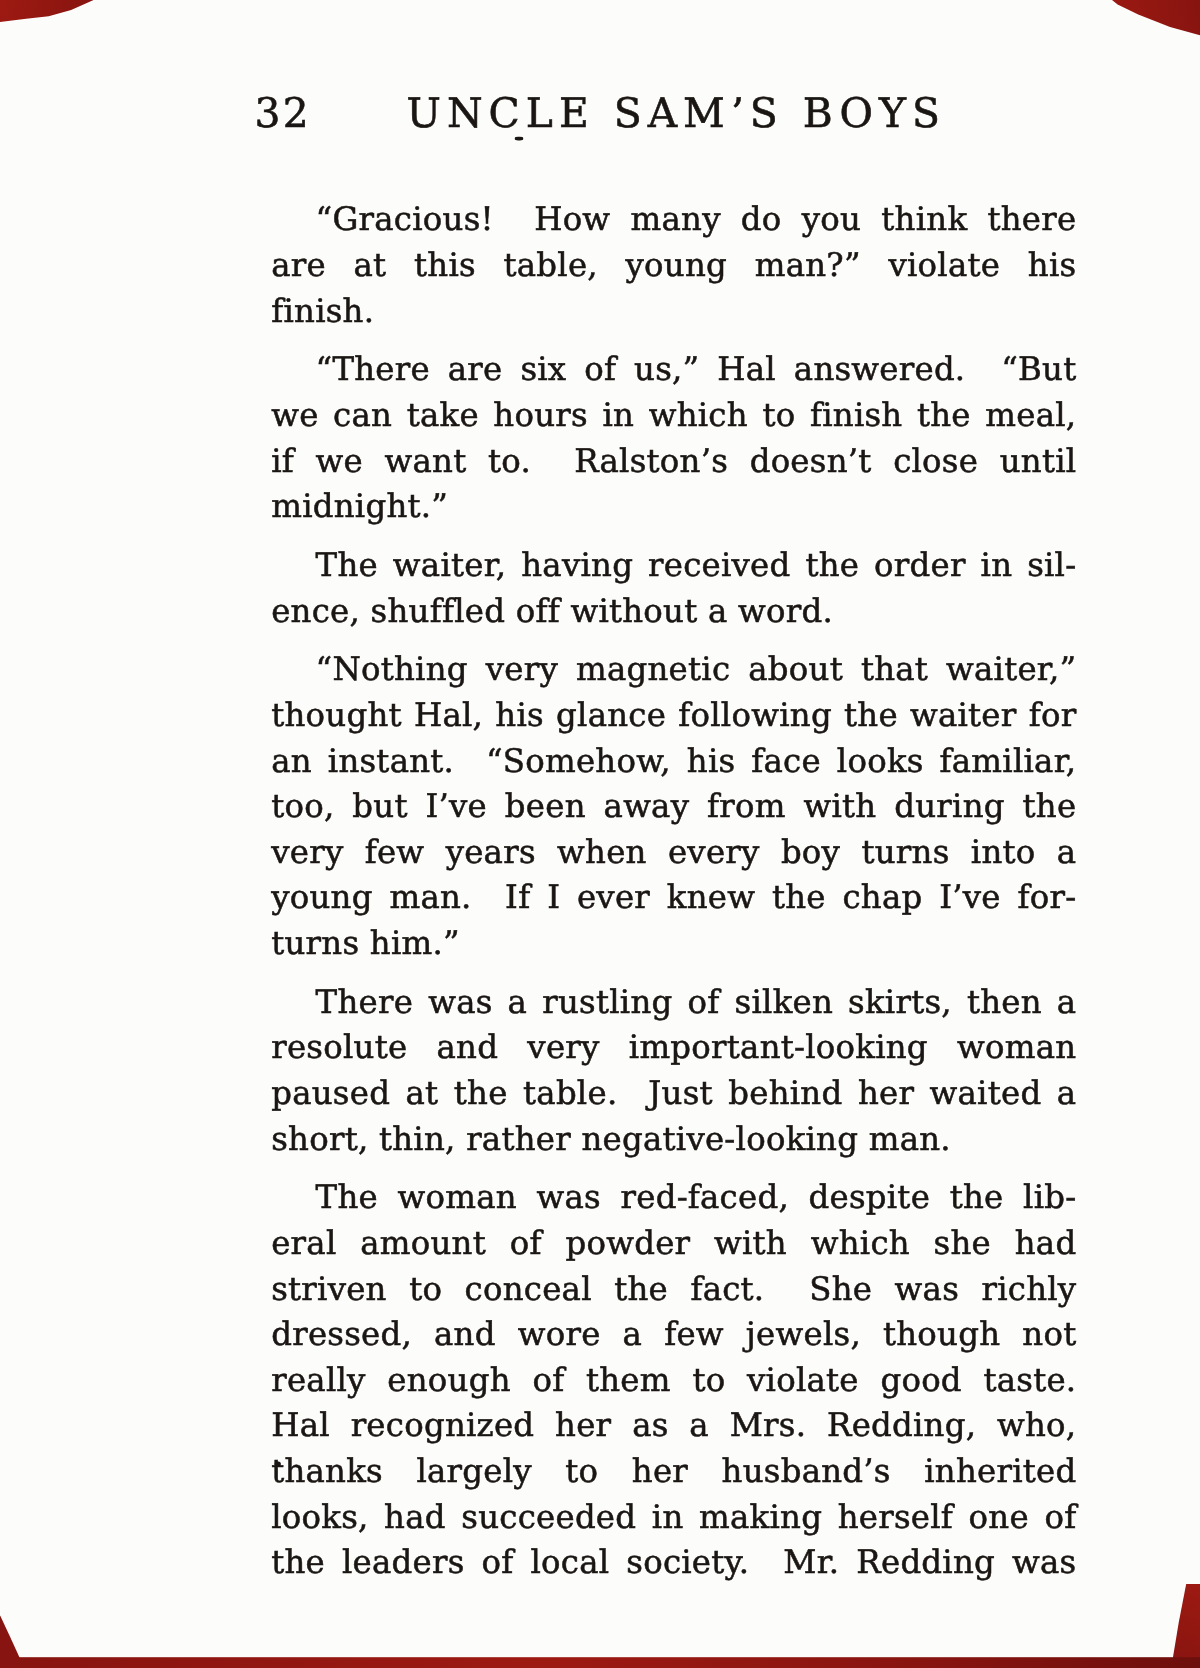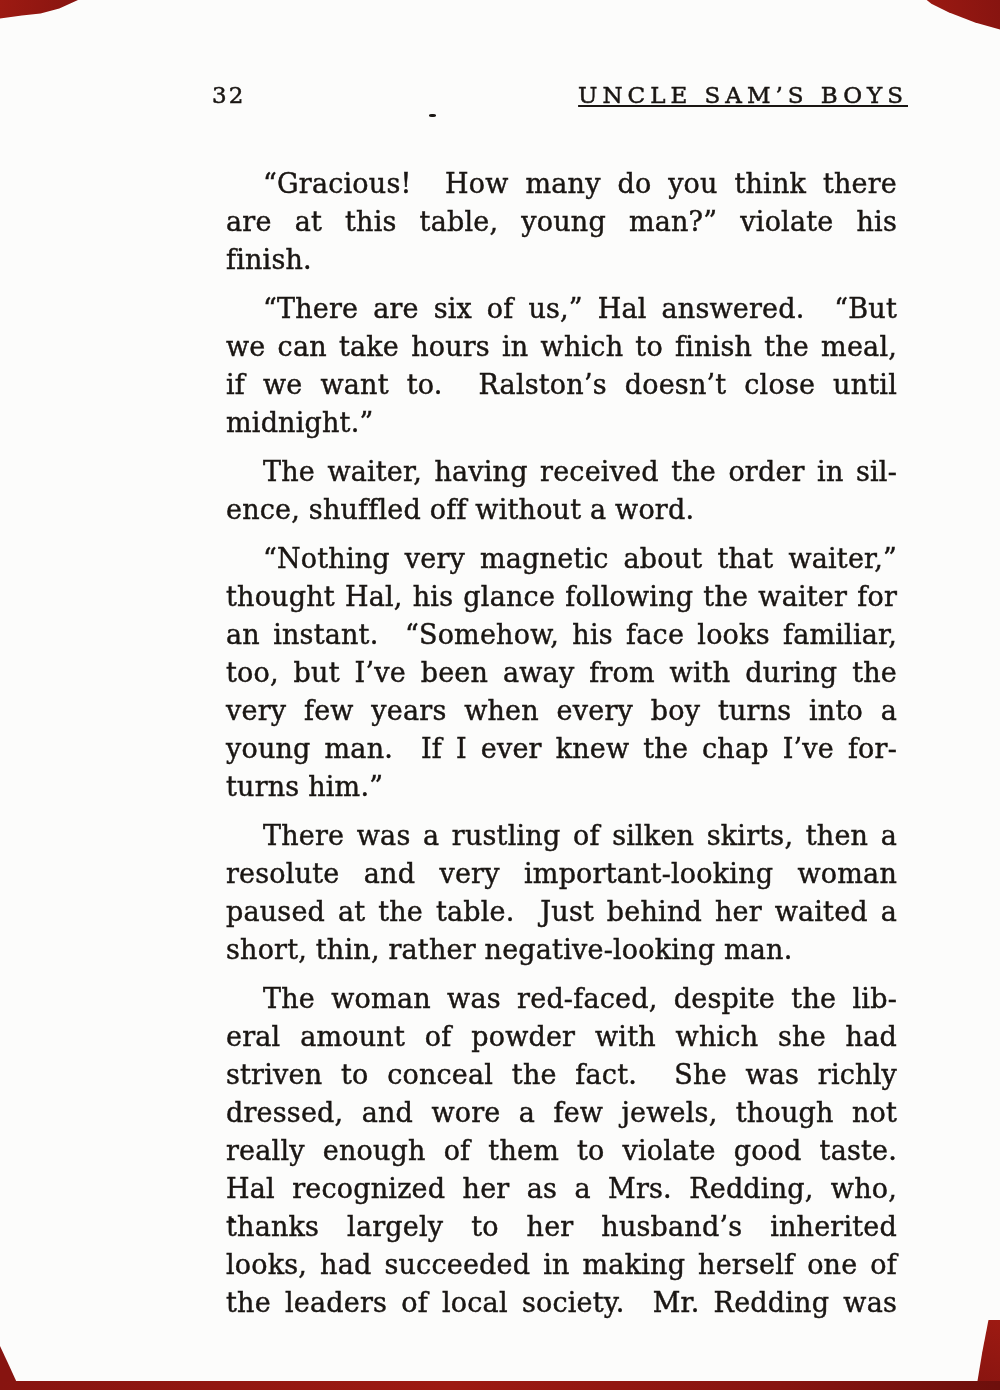--- a/index.html
+++ b/index.html
@@ -13,34 +13,33 @@
   .page {
     position: absolute; inset: 0;
     color: var(--ink, #1a1613);
   }
   
   .header {
     position: absolute;
     left: 214px; top: 76px;
     width: 694px; height: 38px;
     line-height: 38px;
-    font-size: 23px;
+    font-size: 34px;
     -webkit-text-stroke: 0.5px var(--ink, #1a1613);
   }
   .page-number {
     position: absolute; left: -2px; top: 0;
     letter-spacing: 2px;
   }
   .running-title {
     display: block;
-    text-align: right;
+    text-align: center;
     letter-spacing: 5px;
     padding-left: 5px; 
     white-space: nowrap;
-    text-decoration: underline;
   }
   
   .text-block {
     position: absolute;
     left: 215px; top: 154px;
     width: 693px;
     font-size: 27px;
     line-height: 38px;
     letter-spacing: 0.2px;
     -webkit-text-stroke: 0.45px var(--ink, #1a1613);

